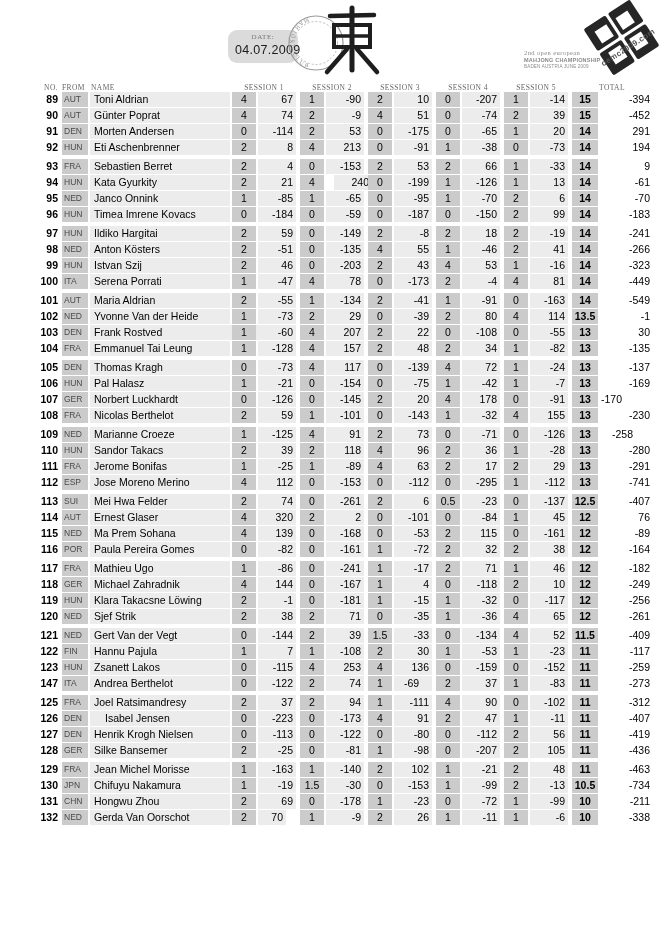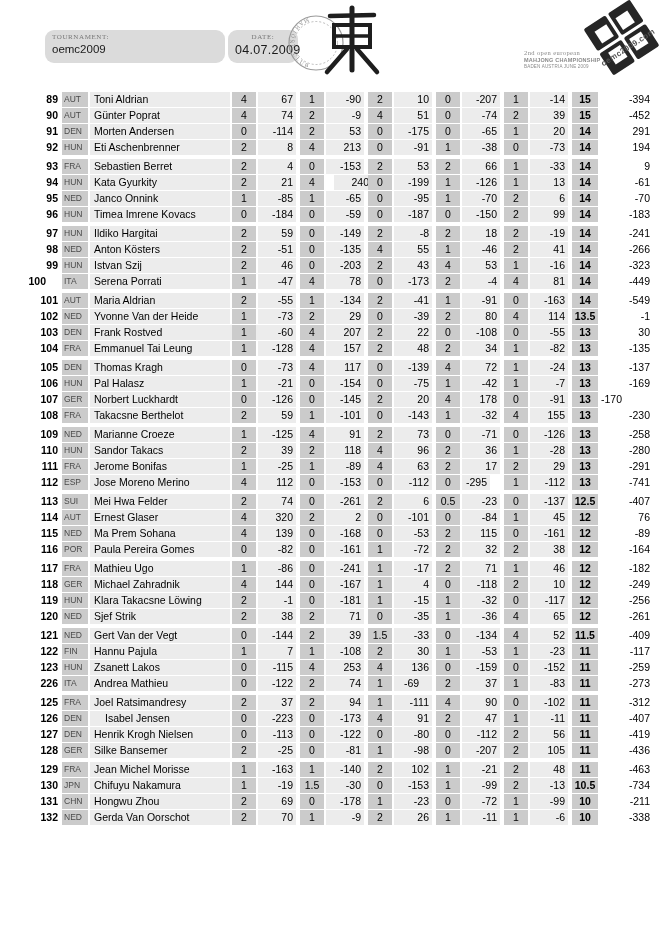--- a/index.html
+++ b/index.html
@@ -60,24 +60,20 @@
   .c-pts{background:#cbcbcb;text-align:center;}
   .c-score{background:#ececec;text-align:right;padding-right:3px;}
   .c-tpts{background:#cbcbcb;text-align:center;font-weight:bold;}
   .c-tscore{text-align:right;padding-right:2px;}
 </style>
 </head>
 <body>
 
 <div class="page">
 
-  <div class="field f-tournament">
-    <div class="field-label">TOURNAMENT:</div>
-    <div class="field-value">oemc2009</div>
-  </div>
   <div class="field f-date">
     <div class="field-label">DATE:</div>
     <div class="field-value">04.07.2009</div>
   </div>
 
   <div class="stamp">
     <svg width="110" height="76" viewBox="0 0 110 76">
       <defs>
         <path id="ringPath" d="M 30 14 A 26 26 0 1 0 30.01 14" fill="none"></path>
       </defs>
@@ -114,20 +110,31 @@
       <div class="sq">
           <div class="in"></div>
         </div>
       <div class="sq">
           <div class="in"></div>
         </div>
     </div>
     <div class="site-url">oemc2009.com</div>
   </div>
 
+  <div class="thead">
+    <span class="h-no">NO.</span>
+    <span class="h-from">FROM</span>
+    <span class="h-name">NAME</span>
+    <span class="h-s0">SESSION 1</span>
+    <span class="h-s1">SESSION 2</span>
+    <span class="h-s2">SESSION 3</span>
+    <span class="h-s3">SESSION 4</span>
+    <span class="h-s4">SESSION 5</span>
+    <span class="h-total">TOTAL</span>
+  </div>
 
   <div class="tbody">
       <div class="trow">
         <div class="cell c-no" style="left: 34px; width: 24px;">89</div>
         <div class="cell c-from" style="left: 62px; width: 26px;">AUT</div>
         <div class="cell c-name" style="left: 90px; width: 140px;">Toni Aldrian</div>
         <div class="cell c-pts" style="left: 232px; width: 24px;">4</div>
         <div class="cell c-score" style="left: 258px; width: 38px;">67</div>
         <div class="cell c-pts" style="left: 300px; width: 24px;">1</div>
         <div class="cell c-score" style="left: 326px; width: 38px;">-90</div>
@@ -304,21 +311,21 @@
         <div class="cell c-pts" style="left: 368px; width: 24px;">2</div>
         <div class="cell c-score" style="left: 394px; width: 38px;">43</div>
         <div class="cell c-pts" style="left: 436px; width: 24px;">4</div>
         <div class="cell c-score" style="left: 462px; width: 38px;">53</div>
         <div class="cell c-pts" style="left: 504px; width: 24px;">1</div>
         <div class="cell c-score" style="left: 530px; width: 38px;">-16</div>
         <div class="cell c-tpts" style="left: 572px; width: 26px;">14</div>
         <div class="cell c-tscore" style="left: 602px; width: 50px;">-323</div>
       </div>
       <div class="trow">
-        <div class="cell c-no" style="left: 22px; width: 24px;">100</div>
+        <div class="cell c-no" style="left: 34px; width: 24px;">100</div>
         <div class="cell c-from" style="left: 62px; width: 26px;">ITA</div>
         <div class="cell c-name" style="left: 90px; width: 140px;">Serena Porrati</div>
         <div class="cell c-pts" style="left: 232px; width: 24px;">1</div>
         <div class="cell c-score" style="left: 258px; width: 38px;">-47</div>
         <div class="cell c-pts" style="left: 300px; width: 24px;">4</div>
         <div class="cell c-score" style="left: 326px; width: 38px;">78</div>
         <div class="cell c-pts" style="left: 368px; width: 24px;">0</div>
         <div class="cell c-score" style="left: 394px; width: 38px;">-173</div>
         <div class="cell c-pts" style="left: 436px; width: 24px;">2</div>
         <div class="cell c-score" style="left: 462px; width: 38px;">-4</div>
@@ -442,21 +449,21 @@
         <div class="cell c-pts" style="left: 436px; width: 24px;">4</div>
         <div class="cell c-score" style="left: 462px; width: 38px;">178</div>
         <div class="cell c-pts" style="left: 504px; width: 24px;">0</div>
         <div class="cell c-score" style="left: 530px; width: 38px;">-91</div>
         <div class="cell c-tpts" style="left: 572px; width: 26px;">13</div>
         <div class="cell c-tscore" style="left: 574px; width: 50px;">-170</div>
       </div>
       <div class="trow">
         <div class="cell c-no" style="left: 34px; width: 24px;">108</div>
         <div class="cell c-from" style="left: 62px; width: 26px;">FRA</div>
-        <div class="cell c-name" style="left: 90px; width: 140px;">Takacsne Berthelot</div>
+        <div class="cell c-name" style="left: 90px; width: 140px;">Nicolas Berthelot</div>
         <div class="cell c-pts" style="left: 232px; width: 24px;">2</div>
         <div class="cell c-score" style="left: 258px; width: 38px;">59</div>
         <div class="cell c-pts" style="left: 300px; width: 24px;">1</div>
         <div class="cell c-score" style="left: 326px; width: 38px;">-101</div>
         <div class="cell c-pts" style="left: 368px; width: 24px;">0</div>
         <div class="cell c-score" style="left: 394px; width: 38px;">-143</div>
         <div class="cell c-pts" style="left: 436px; width: 24px;">1</div>
         <div class="cell c-score" style="left: 462px; width: 38px;">-32</div>
         <div class="cell c-pts" style="left: 504px; width: 24px;">4</div>
         <div class="cell c-score" style="left: 530px; width: 38px;">155</div>
@@ -471,21 +478,21 @@
         <div class="cell c-score" style="left: 258px; width: 38px;">-125</div>
         <div class="cell c-pts" style="left: 300px; width: 24px;">4</div>
         <div class="cell c-score" style="left: 326px; width: 38px;">91</div>
         <div class="cell c-pts" style="left: 368px; width: 24px;">2</div>
         <div class="cell c-score" style="left: 394px; width: 38px;">73</div>
         <div class="cell c-pts" style="left: 436px; width: 24px;">0</div>
         <div class="cell c-score" style="left: 462px; width: 38px;">-71</div>
         <div class="cell c-pts" style="left: 504px; width: 24px;">0</div>
         <div class="cell c-score" style="left: 530px; width: 38px;">-126</div>
         <div class="cell c-tpts" style="left: 572px; width: 26px;">13</div>
-        <div class="cell c-tscore" style="left: 602px; width: 50px;">-258</div>
+        <div class="cell c-tscore" style="left: 585px; width: 50px;">-258</div>
       </div>
       <div class="trow">
         <div class="cell c-no" style="left: 34px; width: 24px;">110</div>
         <div class="cell c-from" style="left: 62px; width: 26px;">HUN</div>
         <div class="cell c-name" style="left: 90px; width: 140px;">Sandor Takacs</div>
         <div class="cell c-pts" style="left: 232px; width: 24px;">2</div>
         <div class="cell c-score" style="left: 258px; width: 38px;">39</div>
         <div class="cell c-pts" style="left: 300px; width: 24px;">2</div>
         <div class="cell c-score" style="left: 326px; width: 38px;">118</div>
         <div class="cell c-pts" style="left: 368px; width: 24px;">4</div>
@@ -518,21 +525,21 @@
         <div class="cell c-no" style="left: 34px; width: 24px;">112</div>
         <div class="cell c-from" style="left: 62px; width: 26px;">ESP</div>
         <div class="cell c-name" style="left: 90px; width: 140px;">Jose Moreno Merino</div>
         <div class="cell c-pts" style="left: 232px; width: 24px;">4</div>
         <div class="cell c-score" style="left: 258px; width: 38px;">112</div>
         <div class="cell c-pts" style="left: 300px; width: 24px;">0</div>
         <div class="cell c-score" style="left: 326px; width: 38px;">-153</div>
         <div class="cell c-pts" style="left: 368px; width: 24px;">0</div>
         <div class="cell c-score" style="left: 394px; width: 38px;">-112</div>
         <div class="cell c-pts" style="left: 436px; width: 24px;">0</div>
-        <div class="cell c-score" style="left: 462px; width: 28px;">-295</div>
+        <div class="cell c-score" style="left: 462px; width: 38px;">-295</div>
         <div class="cell c-pts" style="left: 504px; width: 24px;">1</div>
         <div class="cell c-score" style="left: 530px; width: 38px;">-112</div>
         <div class="cell c-tpts" style="left: 572px; width: 26px;">13</div>
         <div class="cell c-tscore" style="left: 602px; width: 50px;">-741</div>
       </div>
       <div class="trow gstart">
         <div class="cell c-no" style="left: 34px; width: 24px;">113</div>
         <div class="cell c-from" style="left: 62px; width: 26px;">SUI</div>
         <div class="cell c-name" style="left: 90px; width: 140px;">Mei Hwa Felder</div>
         <div class="cell c-pts" style="left: 232px; width: 24px;">2</div>
@@ -712,23 +719,23 @@
         <div class="cell c-pts" style="left: 368px; width: 24px;">4</div>
         <div class="cell c-score" style="left: 394px; width: 38px;">136</div>
         <div class="cell c-pts" style="left: 436px; width: 24px;">0</div>
         <div class="cell c-score" style="left: 462px; width: 38px;">-159</div>
         <div class="cell c-pts" style="left: 504px; width: 24px;">0</div>
         <div class="cell c-score" style="left: 530px; width: 38px;">-152</div>
         <div class="cell c-tpts" style="left: 572px; width: 26px;">11</div>
         <div class="cell c-tscore" style="left: 602px; width: 50px;">-259</div>
       </div>
       <div class="trow">
-        <div class="cell c-no" style="left: 34px; width: 24px;">226</div>
+        <div class="cell c-no" style="left: 34px; width: 24px;">147</div>
         <div class="cell c-from" style="left: 62px; width: 26px;">ITA</div>
-        <div class="cell c-name" style="left: 90px; width: 140px;">Andrea Mathieu</div>
+        <div class="cell c-name" style="left: 90px; width: 140px;">Andrea Berthelot</div>
         <div class="cell c-pts" style="left: 232px; width: 24px;">0</div>
         <div class="cell c-score" style="left: 258px; width: 38px;">-122</div>
         <div class="cell c-pts" style="left: 300px; width: 24px;">2</div>
         <div class="cell c-score" style="left: 326px; width: 38px;">74</div>
         <div class="cell c-pts" style="left: 368px; width: 24px;">1</div>
         <div class="cell c-score" style="left: 394px; width: 38px; text-align: center;">-69</div>
         <div class="cell c-pts" style="left: 436px; width: 24px;">2</div>
         <div class="cell c-score" style="left: 462px; width: 38px;">37</div>
         <div class="cell c-pts" style="left: 504px; width: 24px;">1</div>
         <div class="cell c-score" style="left: 530px; width: 38px;">-83</div>
@@ -852,21 +859,21 @@
         <div class="cell c-pts" style="left: 504px; width: 24px;">1</div>
         <div class="cell c-score" style="left: 530px; width: 38px;">-99</div>
         <div class="cell c-tpts" style="left: 572px; width: 26px;">10</div>
         <div class="cell c-tscore" style="left: 602px; width: 50px;">-211</div>
       </div>
       <div class="trow">
         <div class="cell c-no" style="left: 34px; width: 24px;">132</div>
         <div class="cell c-from" style="left: 62px; width: 26px;">NED</div>
         <div class="cell c-name" style="left: 90px; width: 140px;">Gerda Van Oorschot</div>
         <div class="cell c-pts" style="left: 232px; width: 24px;">2</div>
-        <div class="cell c-score" style="left: 258px; width: 38px;">70</div>
+        <div class="cell c-score" style="left: 258px; width: 28px;">70</div>
         <div class="cell c-pts" style="left: 300px; width: 24px;">1</div>
         <div class="cell c-score" style="left: 326px; width: 38px;">-9</div>
         <div class="cell c-pts" style="left: 368px; width: 24px;">2</div>
         <div class="cell c-score" style="left: 394px; width: 38px;">26</div>
         <div class="cell c-pts" style="left: 436px; width: 24px;">1</div>
         <div class="cell c-score" style="left: 462px; width: 38px;">-11</div>
         <div class="cell c-pts" style="left: 504px; width: 24px;">1</div>
         <div class="cell c-score" style="left: 530px; width: 38px;">-6</div>
         <div class="cell c-tpts" style="left: 572px; width: 26px;">10</div>
         <div class="cell c-tscore" style="left: 602px; width: 50px;">-338</div>

